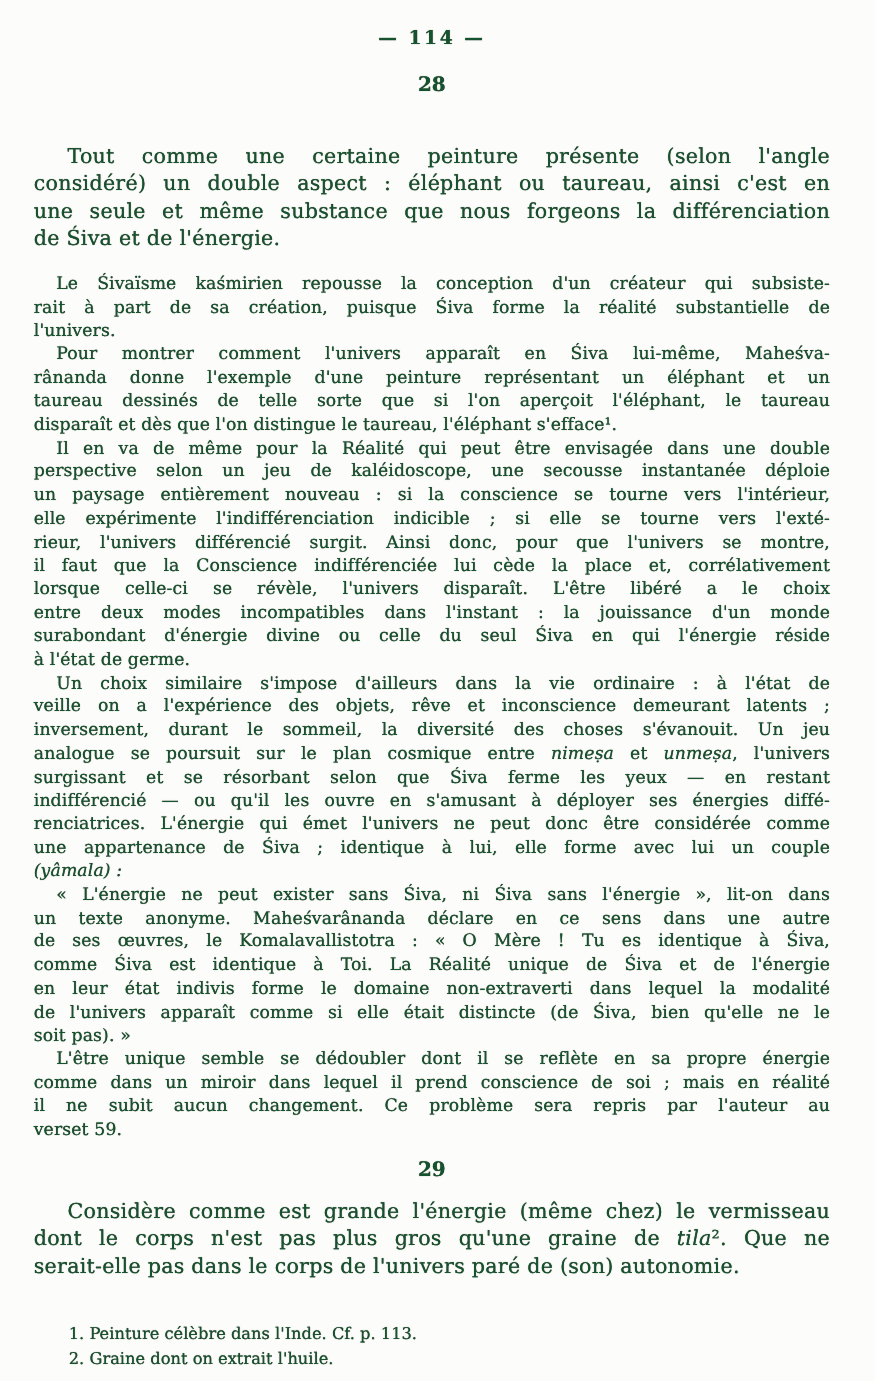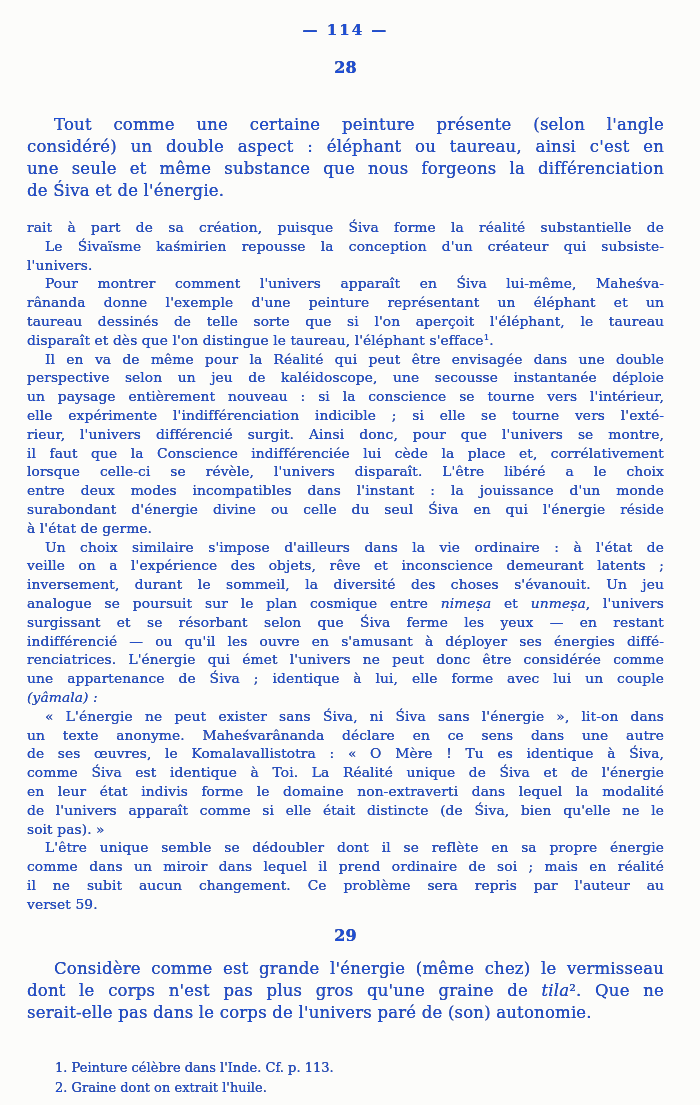--- a/index.html
+++ b/index.html
@@ -6,21 +6,21 @@
     margin: 0;
     padding: 0;
     background: #e9e9e7;
   }
   .page {
     position: relative;
     width: 700px;
     height: 1105px;
     margin: 0 auto;
     background: #fcfcfa;
-    color: #1d4ed8;
+    color: #14532d;
     font-family: "DejaVu Serif", serif;
     overflow: hidden;
     box-sizing: border-box;
     padding: 22px 36px 0 27px;
     text-shadow: 0 0 0.6px rgba(25,20,14,0.85);
   }
   .page-number {
     text-align: center;
     font-size: 15px;
     line-height: 16px;
@@ -82,22 +82,22 @@
   <div class="verse verse-28">
     <div class="vl first">Tout comme une certaine peinture présente (selon l'angle</div>
     <div class="vl">considéré) un double aspect : éléphant ou taureau, ainsi c'est en</div>
     <div class="vl">une seule et même substance que nous forgeons la différenciation</div>
     <div class="vl last">de Śiva et de l'énergie.</div>
   </div>
 
   <div class="commentary">
 
     <div class="para">
+      <div class="cl first">Le Śivaïsme kaśmirien repousse la conception d'un créateur qui subsiste-</div>
       <div class="cl">rait à part de sa création, puisque Śiva forme la réalité substantielle de</div>
-      <div class="cl first">Le Śivaïsme kaśmirien repousse la conception d'un créateur qui subsiste-</div>
       <div class="cl last">l'univers.</div>
     </div>
 
     <div class="para">
       <div class="cl first">Pour montrer comment l'univers apparaît en Śiva lui-même, Maheśva-</div>
       <div class="cl">rânanda donne l'exemple d'une peinture représentant un éléphant et un</div>
       <div class="cl">taureau dessinés de telle sorte que si l'on aperçoit l'éléphant, le taureau</div>
       <div class="cl last">disparaît et dès que l'on distingue le taureau, l'éléphant s'efface¹.</div>
     </div>
 
@@ -131,21 +131,21 @@
       <div class="cl">un texte anonyme. Maheśvarânanda déclare en ce sens dans une autre</div>
       <div class="cl">de ses œuvres, le Komalavallistotra : « O Mère ! Tu es identique à Śiva,</div>
       <div class="cl">comme Śiva est identique à Toi. La Réalité unique de Śiva et de l'énergie</div>
       <div class="cl">en leur état indivis forme le domaine non-extraverti dans lequel la modalité</div>
       <div class="cl">de l'univers apparaît comme si elle était distincte (de Śiva, bien qu'elle ne le</div>
       <div class="cl last">soit pas). »</div>
     </div>
 
     <div class="para">
       <div class="cl first">L'être unique semble se dédoubler dont il se reflète en sa propre énergie</div>
-      <div class="cl">comme dans un miroir dans lequel il prend ordinaire de soi ; mais en réalité</div>
+      <div class="cl">comme dans un miroir dans lequel il prend conscience de soi ; mais en réalité</div>
       <div class="cl">il ne subit aucun changement. Ce problème sera repris par l'auteur au</div>
       <div class="cl last">verset 59.</div>
     </div>
 
   </div>
 
   <div class="section-number sec-29">29</div>
 
   <div class="verse verse-29">
     <div class="vl first">Considère comme est grande l'énergie (même chez) le vermisseau</div>

